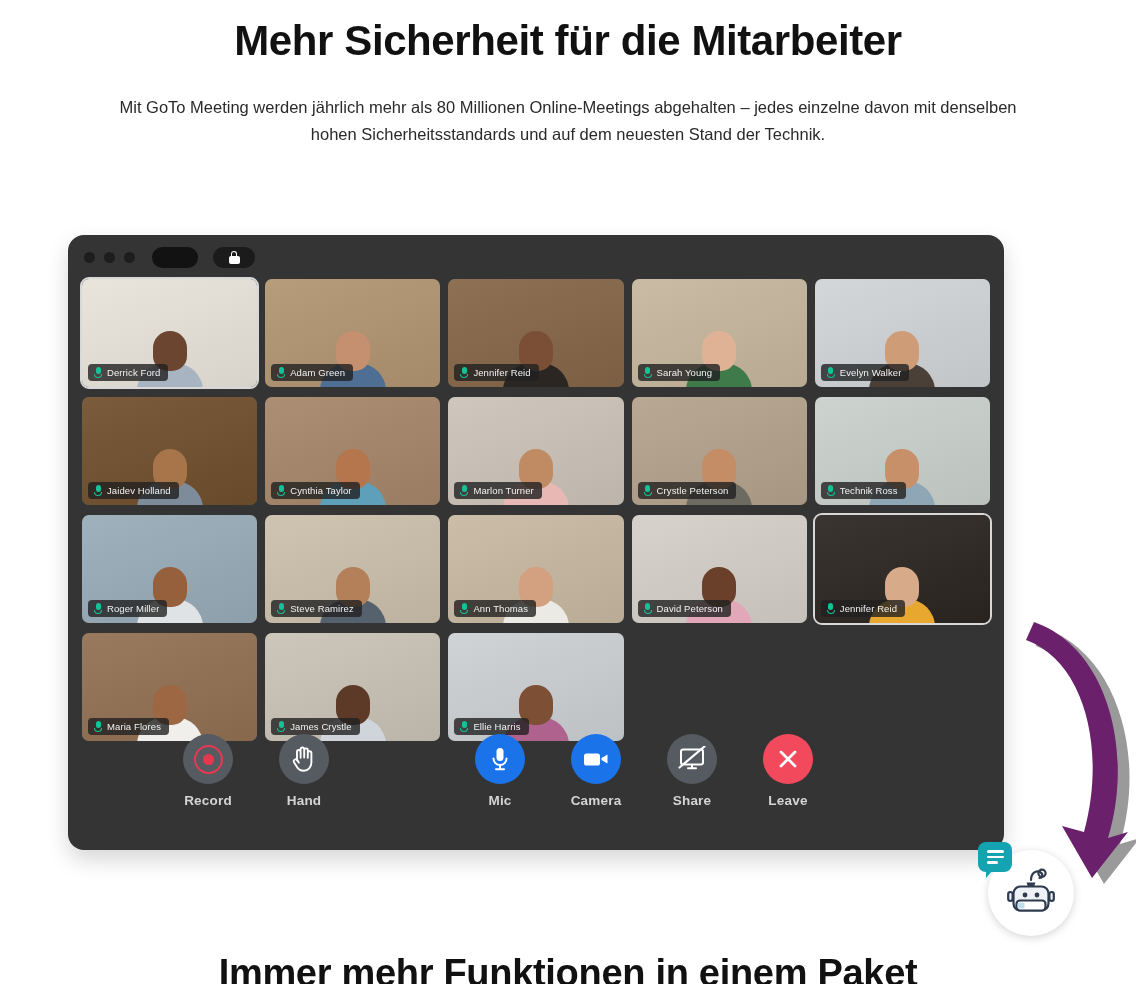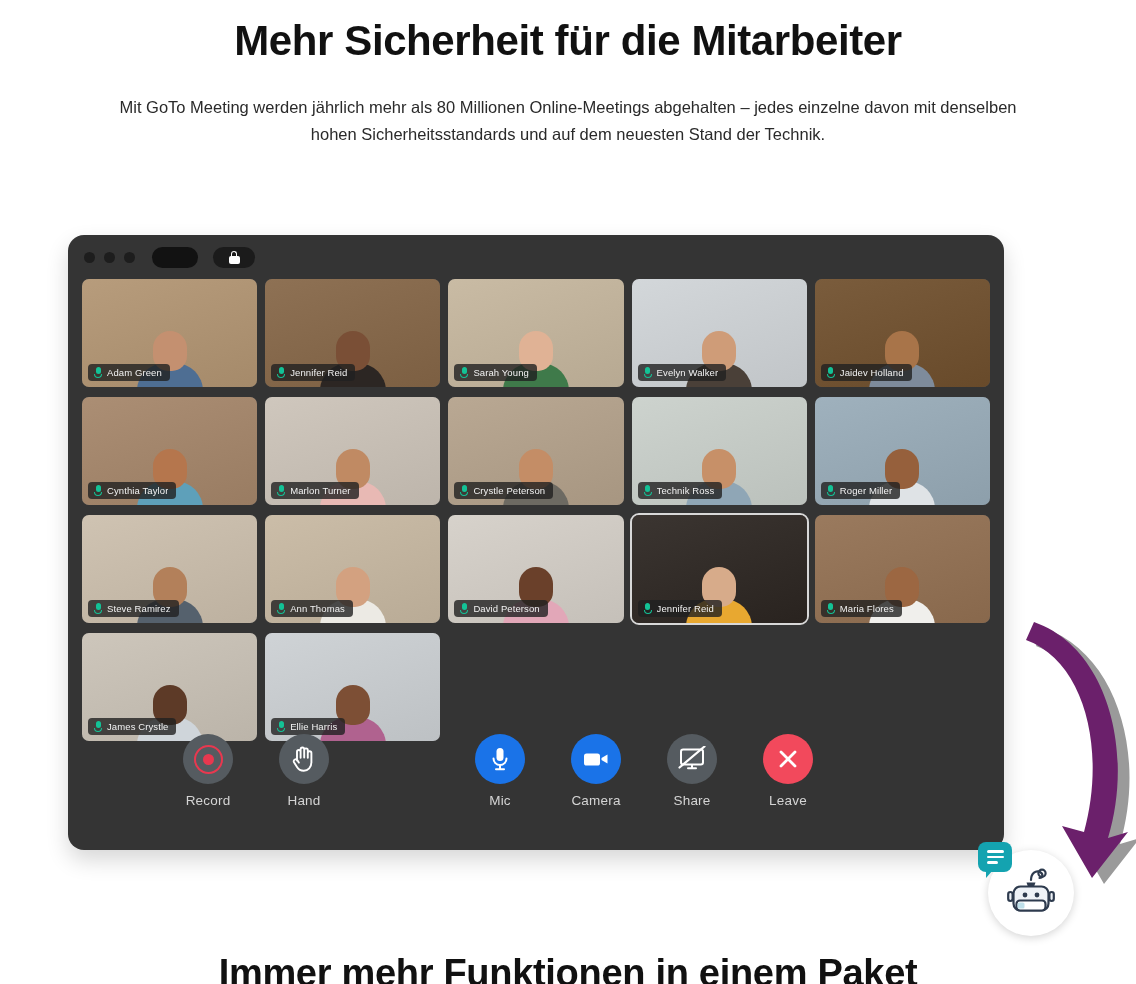--- a/index.html
+++ b/index.html
@@ -184,20 +184,21 @@
     text-overflow: ellipsis;
     letter-spacing: 0.1px;
   }
 
   
   .controlbar {
     position: absolute;
     left: 0; right: 0;
     bottom: 0;
     height: 128px;
+    font-weight: bold;
   }
   .ctrl-group {
     position: absolute;
     display: flex;
     gap: 24px;
     top: 12px;
   }
   .ctrl-group.left  { left: 104px; }
   .ctrl-group.right { left: 396px; }
   .ctrl {
@@ -322,20 +323,34 @@
     <span class="tb-pill"></span>
     <span class="tb-pill lock">
       <span class="lock-glyph">
         <span class="shackle"></span>
           <span class="body"></span>
       </span>
     </span>
   </div>
 
   <div class="video-grid" id="video-grid">
+      <div class="tile highlighted">
+        <div class="bg" style="background: linear-gradient(160deg, rgb(233, 228, 220) 0%, rgb(215, 210, 202) 100%);"></div>
+        <div class="person">
+          <div class="torso" style="background: rgb(168, 180, 194);"></div>
+          <div class="head" style="background: rgb(107, 69, 48);"></div>
+        </div>
+        <div class="namechip">
+          <div class="mic-dot">
+            <span class="cap"></span>
+            <span class="base"></span>
+          </div>
+          <span>Derrick Ford</span>
+        </div>
+      </div>
       <div class="tile">
         <div class="bg" style="background: linear-gradient(160deg, rgb(183, 156, 124) 0%, rgb(165, 138, 106) 100%);"></div>
         <div class="person">
           <div class="torso" style="background: rgb(78, 110, 147);"></div>
           <div class="head" style="background: rgb(196, 144, 112);"></div>
         </div>
         <div class="namechip">
           <div class="mic-dot">
             <span class="cap"></span>
             <span class="base"></span>

